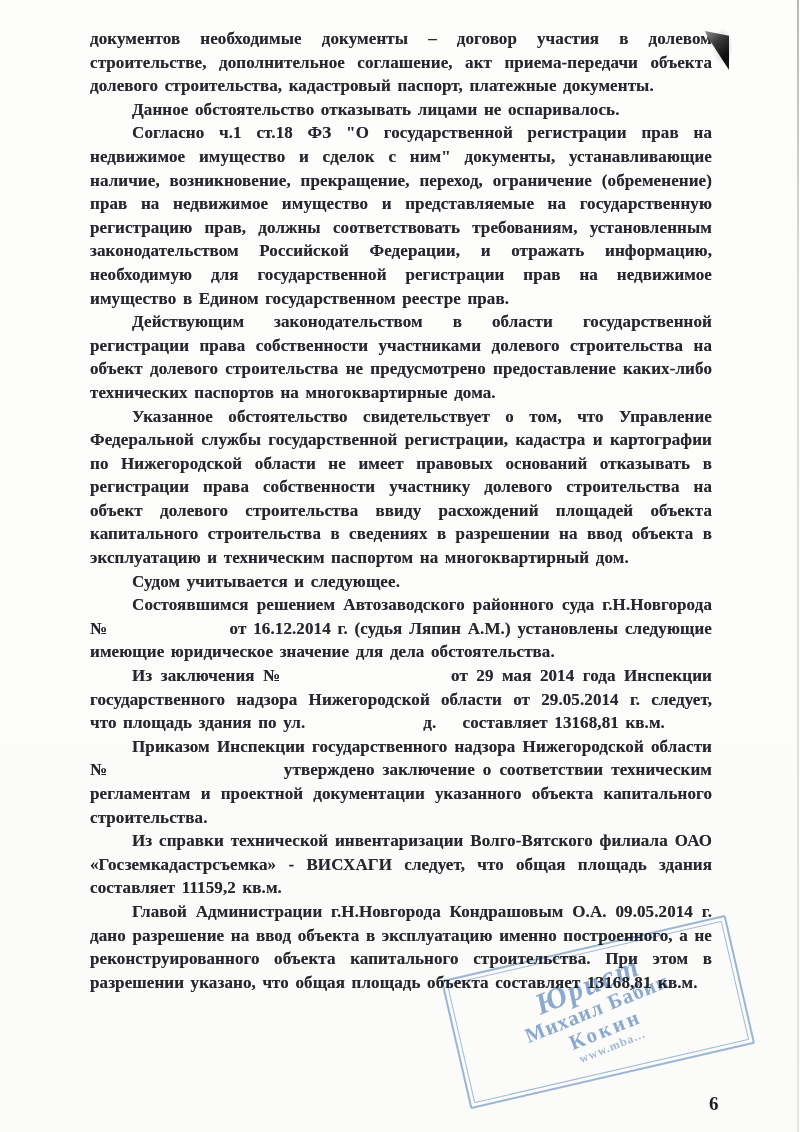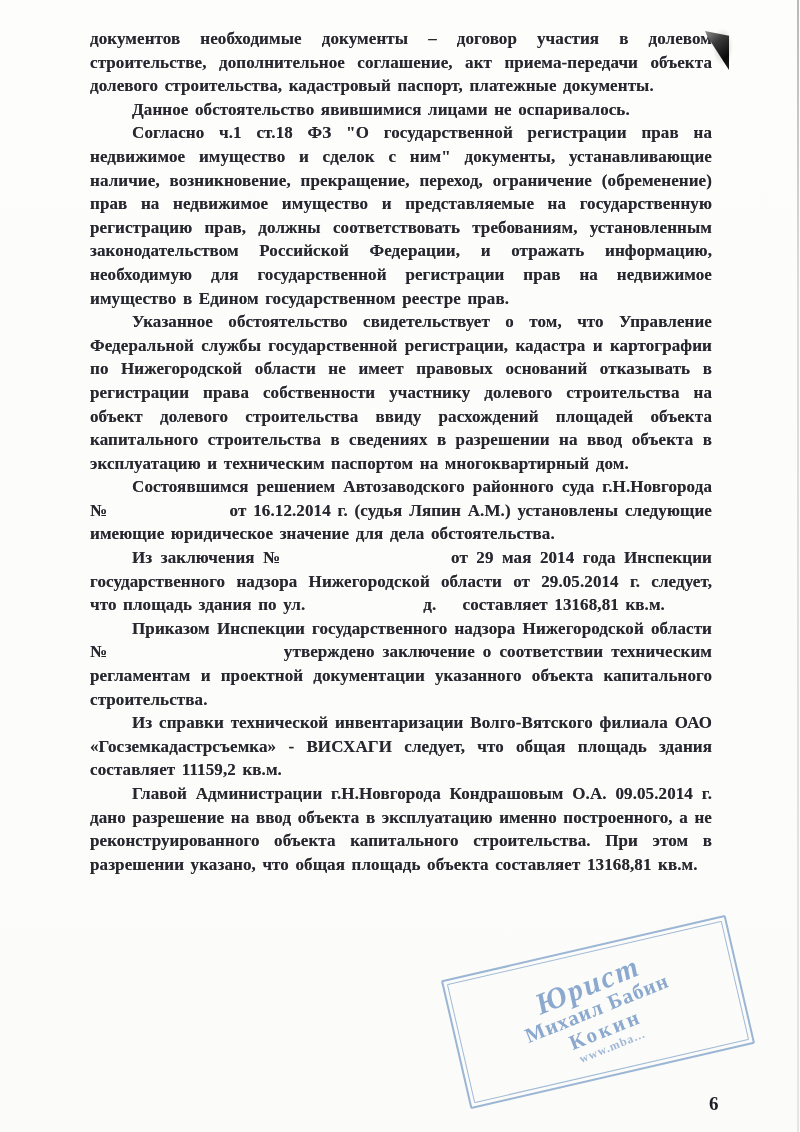--- a/index.html
+++ b/index.html
@@ -55,23 +55,25 @@
     font-size:19px;font-weight:700;color:#1d1d25;
   }
 </style>
 </head>
 <body>
 
 <div class="page">
 
   <div class="content">
     <p class="cont">документов необходимые документы – договор участия в долевом строительстве, дополнительное соглашение, акт приема-передачи объекта долевого строительства, кадастровый паспорт, платежные документы.</p>
-    <p>Данное обстоятельство явившимися лицами не оспаривалось.</p>
+    <p>Данное обстоятельство отказывать лицами не оспаривалось.</p>
     <p>Согласно ч.1 ст.18 ФЗ "О государственной регистрации прав на недвижимое имущество и сделок с ним" документы, устанавливающие наличие, возникновение, прекращение, переход, ограничение (обременение) прав на недвижимое имущество и представляемые на государственную регистрацию прав, должны соответствовать требованиям, установленным законодательством Российской Федерации, и отражать информацию, необходимую для государственной регистрации прав на недвижимое имущество в Едином государственном реестре прав.</p>
+    <p>Действующим законодательством в области государственной регистрации права собственности участниками долевого строительства на объект долевого строительства не предусмотрено предоставление каких-либо технических паспортов на многоквартирные дома.</p>
     <p>Указанное обстоятельство свидетельствует о том, что Управление Федеральной службы государственной регистрации, кадастра и картографии по Нижегородской области не имеет правовых оснований отказывать в регистрации права собственности участнику долевого строительства на объект долевого строительства ввиду расхождений площадей объекта капитального строительства в сведениях в разрешении на ввод объекта в эксплуатацию и техническим паспортом на многоквартирный дом.</p>
+    <p>Судом учитывается и следующее.</p>
     <p>Состоявшимся решением Автозаводского районного суда г.Н.Новгорода №&nbsp;&nbsp;&nbsp;&nbsp;&nbsp;&nbsp;&nbsp;&nbsp;&nbsp;&nbsp;&nbsp;&nbsp;&nbsp;&nbsp;&nbsp;&nbsp;&nbsp;&nbsp;от 16.12.2014 г. (судья Ляпин А.М.) установлены следующие имеющие юридическое значение для дела обстоятельства.</p>
     <p>Из заключения №&nbsp;&nbsp;&nbsp;&nbsp;&nbsp;&nbsp;&nbsp;&nbsp;&nbsp;&nbsp;&nbsp;&nbsp;&nbsp;&nbsp;&nbsp;&nbsp;&nbsp;&nbsp;&nbsp;&nbsp;от 29 мая 2014 года Инспекции государственного надзора Нижегородской области от 29.05.2014 г. следует, что площадь здания по ул.&nbsp;&nbsp;&nbsp;&nbsp;&nbsp;&nbsp;&nbsp;&nbsp;&nbsp;&nbsp;&nbsp;&nbsp;&nbsp;&nbsp;&nbsp;&nbsp;&nbsp;&nbsp;д.&nbsp;&nbsp;&nbsp;&nbsp;составляет 13168,81 кв.м.</p>
     <p>Приказом Инспекции государственного надзора Нижегородской области №&nbsp;&nbsp;&nbsp;&nbsp;&nbsp;&nbsp;&nbsp;&nbsp;&nbsp;&nbsp;&nbsp;&nbsp;&nbsp;&nbsp;&nbsp;&nbsp;&nbsp;&nbsp;&nbsp;&nbsp;&nbsp;&nbsp;утверждено заключение о соответствии техническим регламентам и проектной документации указанного объекта капитального строительства.</p>
     <p>Из справки технической инвентаризации Волго-Вятского филиала ОАО «Госземкадастрсъемка» - ВИСХАГИ следует, что общая площадь здания составляет 11159,2 кв.м.</p>
     <p>Главой Администрации г.Н.Новгорода Кондрашовым О.А. 09.05.2014 г. дано разрешение на ввод объекта в эксплуатацию именно построенного, а не реконструированного объекта капитального строительства. При этом в разрешении указано, что общая площадь объекта составляет 13168,81 кв.м.</p>
   </div>
 
   <div class="fold-shadow"></div>
   <div class="fold"></div>
   <div class="edge"></div>

